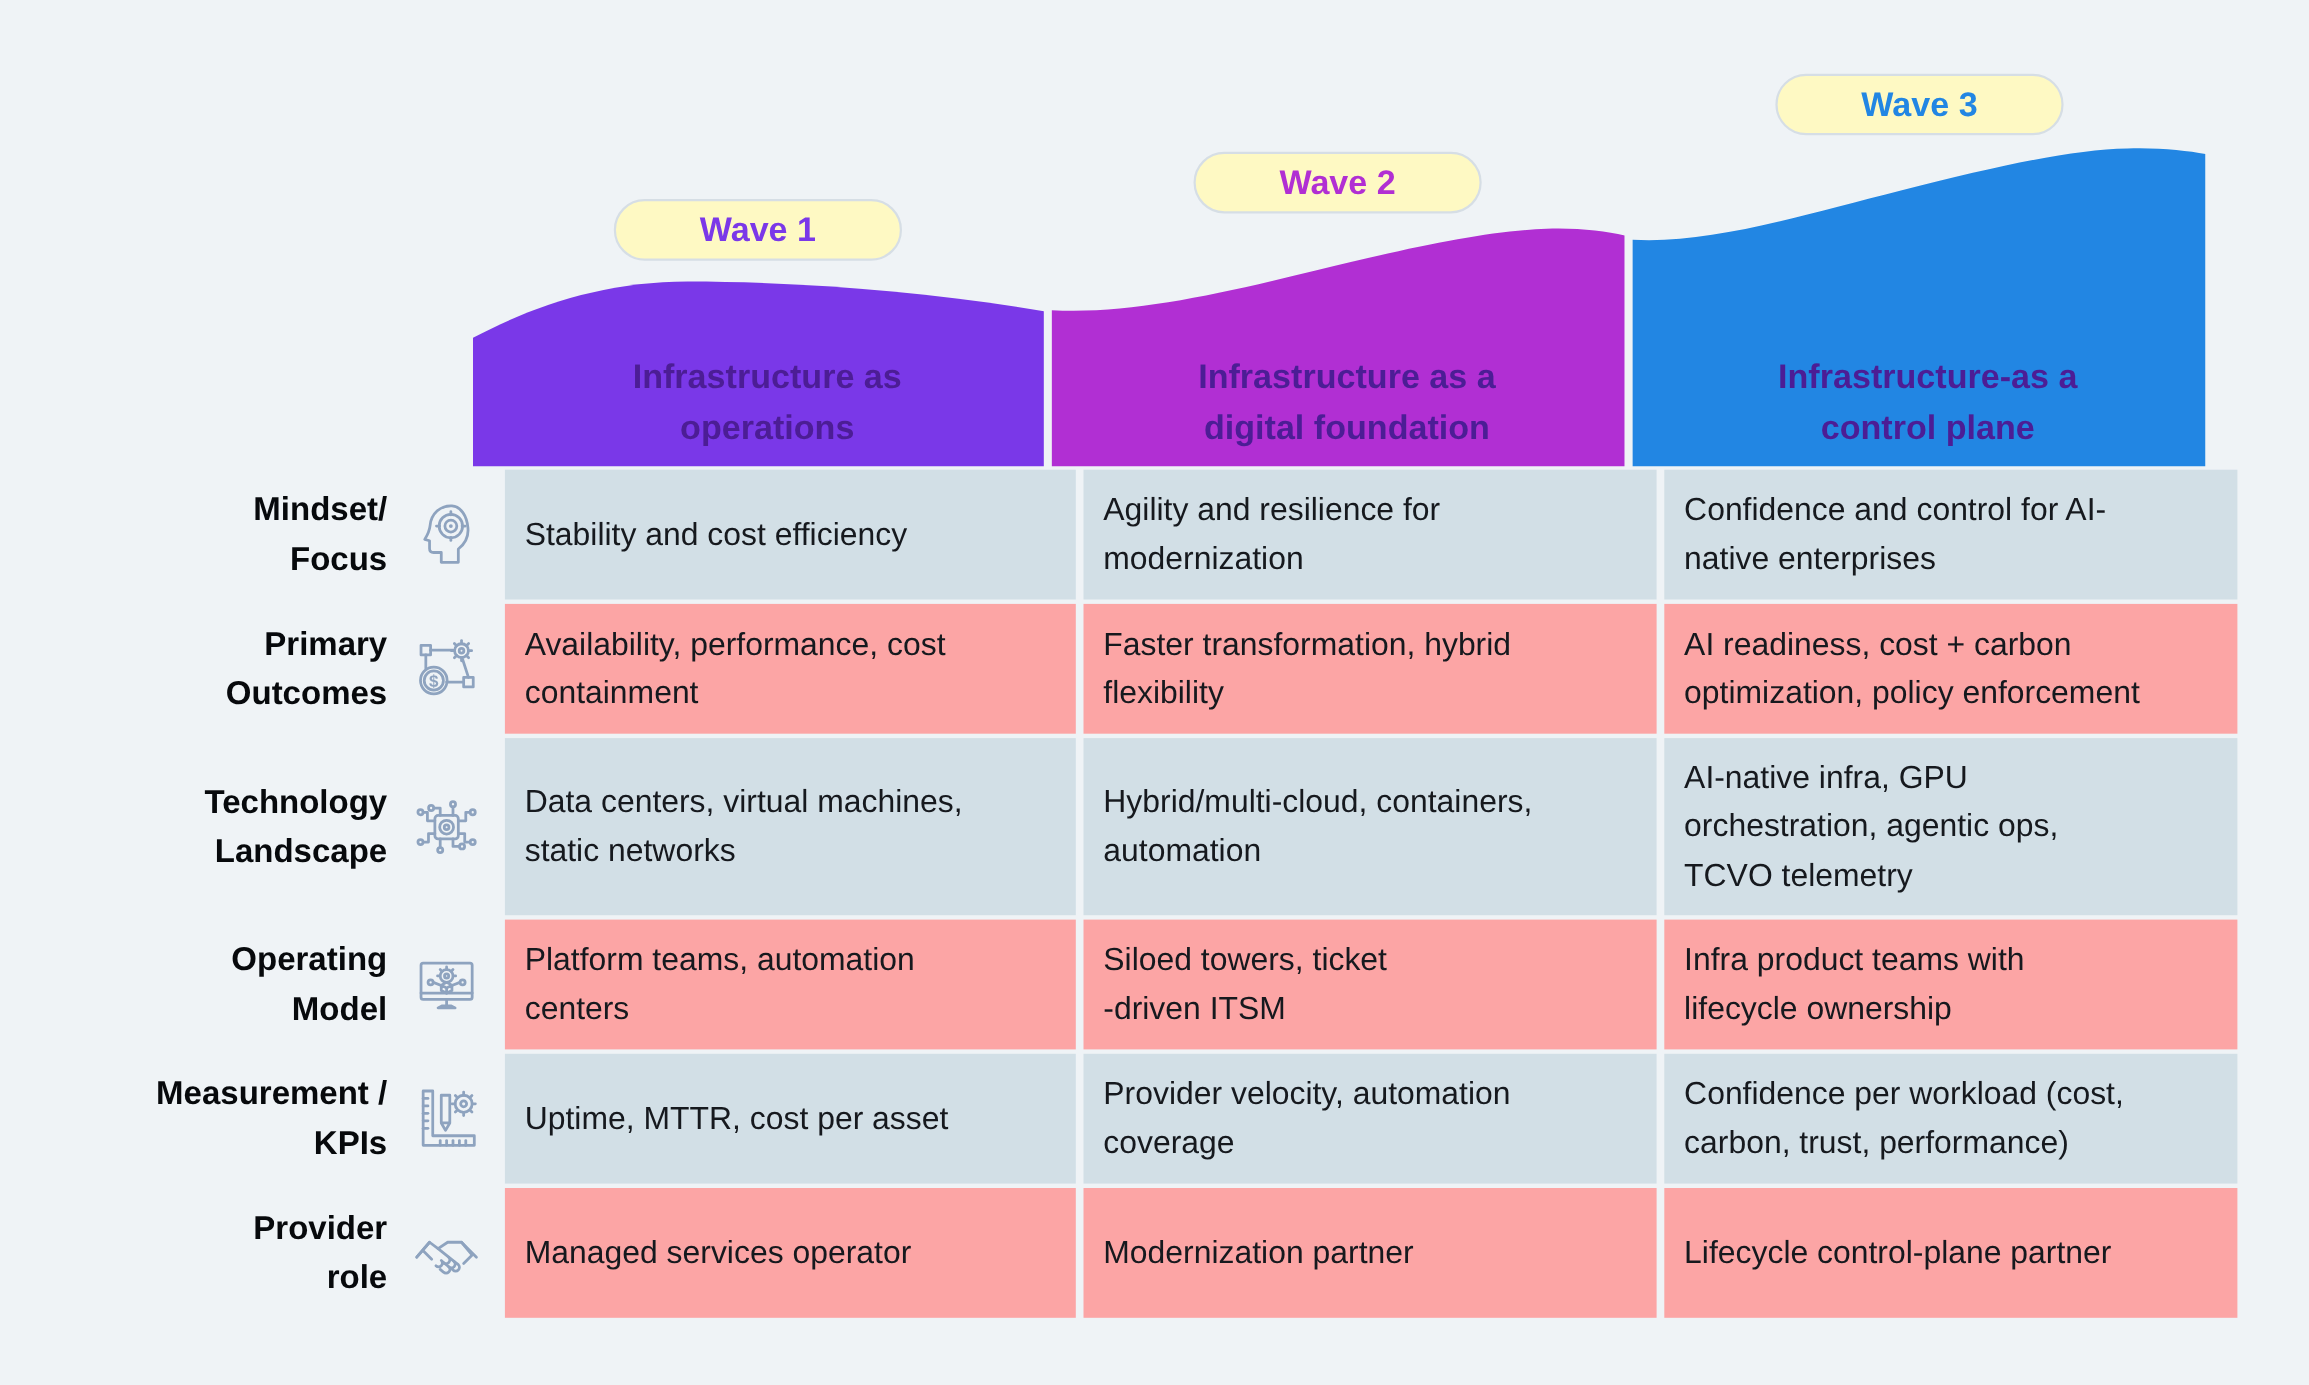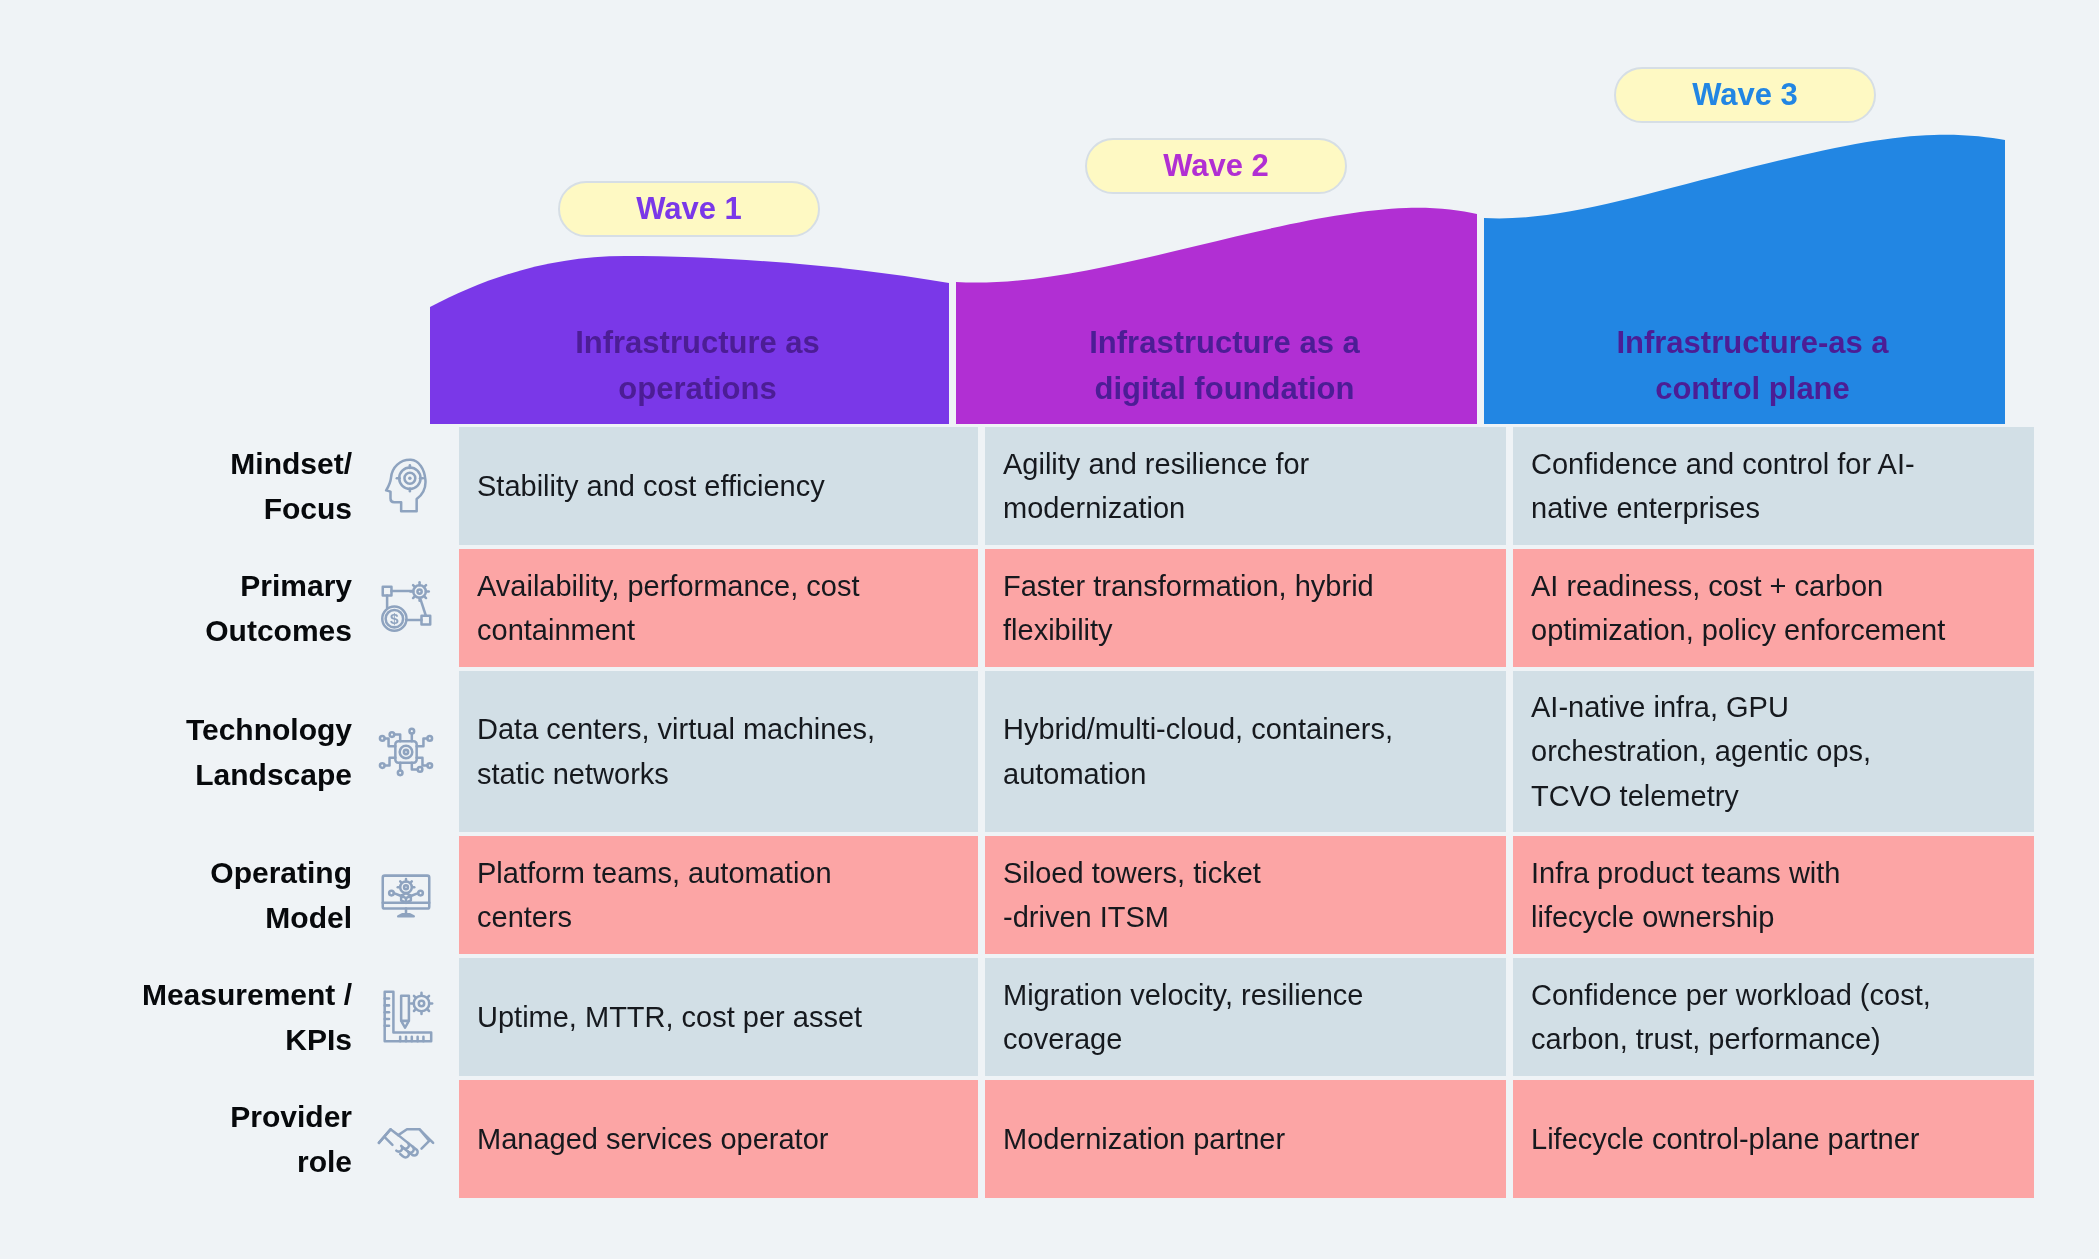--- a/index.html
+++ b/index.html
@@ -223,21 +223,21 @@
           <line x1="48" y1="26" x2="48" y2="29"></line>
         <line x1="37" y1="18" x2="40" y2="18"></line>
           <line x1="56" y1="18" x2="59" y2="18"></line>
         <line x1="40.2" y1="10.2" x2="42.3" y2="12.3"></line>
           <line x1="53.7" y1="23.7" x2="55.8" y2="25.8"></line>
         <line x1="55.8" y1="10.2" x2="53.7" y2="12.3"></line>
           <line x1="42.3" y1="23.7" x2="40.2" y2="25.8"></line>
       </svg>
     </div>
     <div class="cell row-a">Uptime, MTTR, cost per asset</div>
-    <div class="cell row-a">Migration velocity, resilience
+    <div class="cell row-a">Provider velocity, automation
 coverage</div>
     <div class="cell row-a">Confidence per workload (cost,
 carbon, trust, performance)</div>
 
     <div class="rowlabel">Provider
 role</div>
     <div class="iconcell">
       <svg class="icon" width="62" height="62" viewBox="0 0 64 64">
         <path d="M4,36 L16,22 L24,28 L33,22 L46,22 L60,36"></path>
         <path d="M16,22 L4,36"></path>

